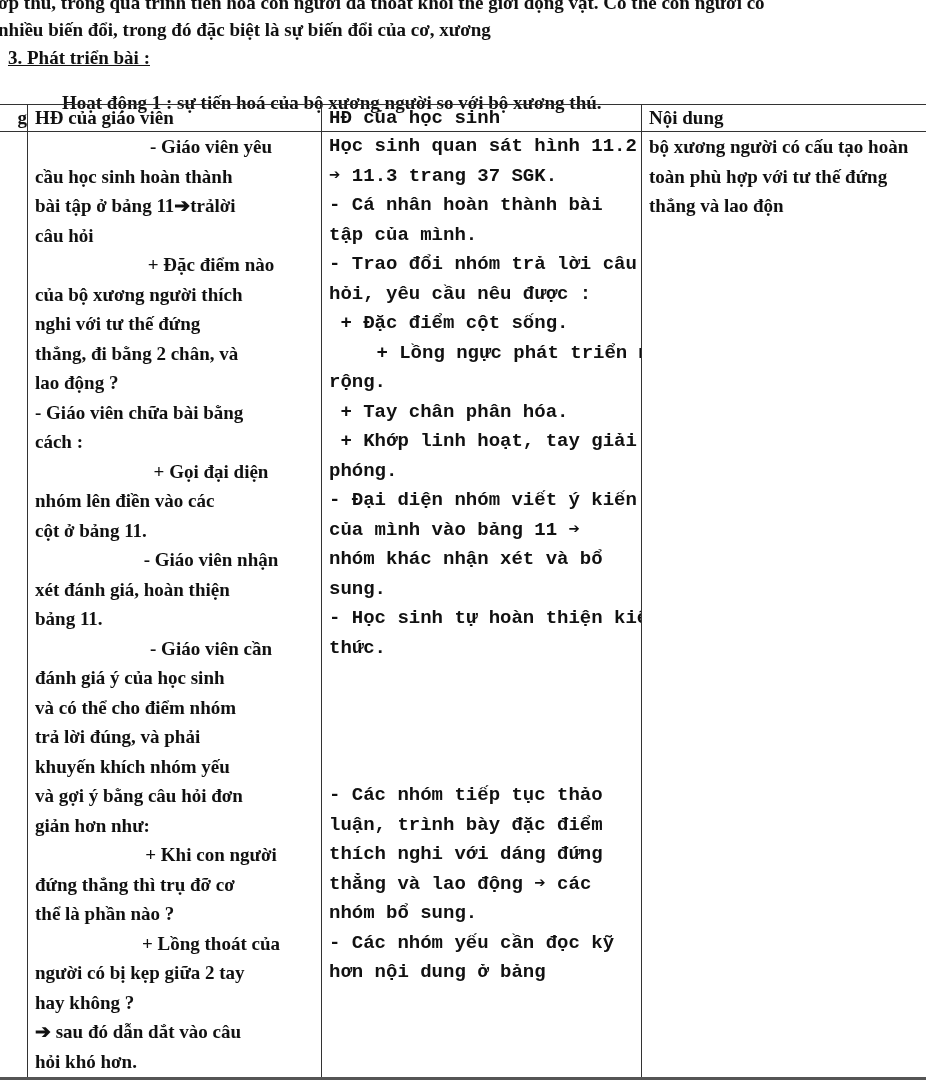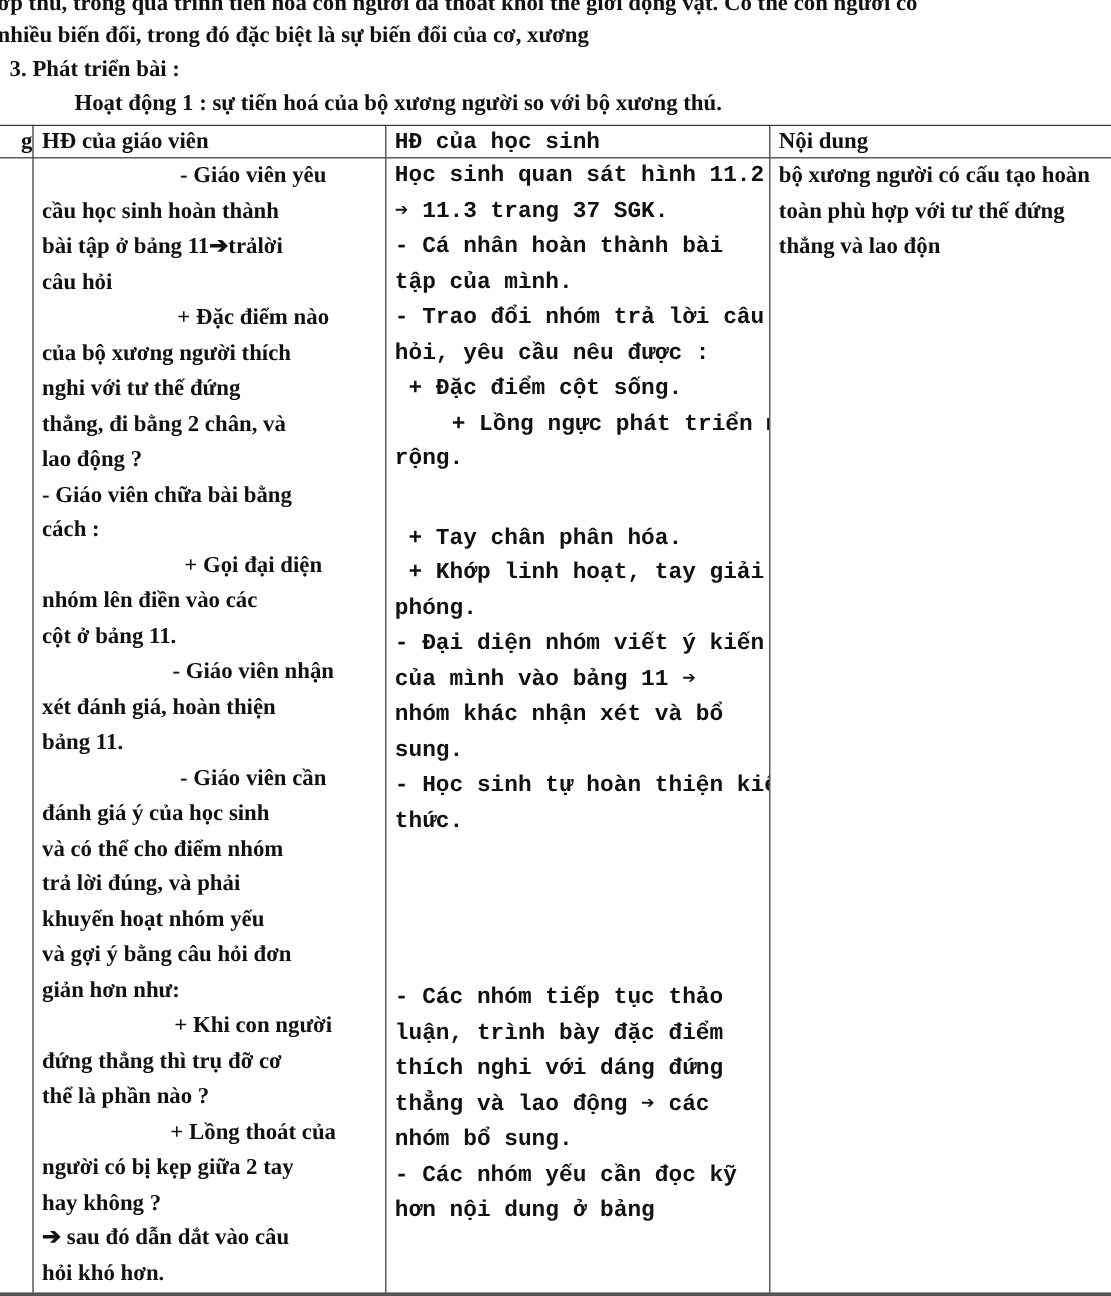--- a/index.html
+++ b/index.html
@@ -7,22 +7,22 @@
     width: 926px; height: 1080px; overflow: hidden; position: relative;
     font-family: "Liberation Serif", "DejaVu Serif", serif;
     font-weight: bold; color: #111111;
   }
   .pre-line {
     position: absolute; left: 0; white-space: nowrap;
     font-size: 19px; line-height: 29px;
   }
   #intro1 { top: -12px; left: -2px; }
   #intro2 { top: 15px; left: -2px; }
-  #section { top: 43px; left: 8px; }
-  #activity { top: 72px; left: 62px; }
+  #section { top: 43px; left: 8px; text-decoration: underline; }
+  #activity { top: 88px; left: 62px; }
 
   table.lesson {
     position: absolute; left: -4px; top: 104px;
     border-collapse: collapse; table-layout: fixed;
     width: 934px;
   }
   table.lesson td, table.lesson th {
     border: 1.5px solid #333333;
     vertical-align: top; text-align: left;
     font-size: 19px; line-height: 29.5px;
@@ -75,21 +75,21 @@
         <span class="line ind2">+ Gọi đại diện</span>
         <span class="line">nhóm lên điền vào các</span>
         <span class="line">cột ở bảng 11.</span>
         <span class="line ind2">- Giáo viên nhận</span>
         <span class="line">xét đánh giá, hoàn thiện</span>
         <span class="line">bảng 11.</span>
         <span class="line ind2">- Giáo viên cần</span>
         <span class="line">đánh giá ý của học sinh</span>
         <span class="line">và có thể cho điểm nhóm</span>
         <span class="line">trả lời đúng, và phải</span>
-        <span class="line">khuyến hoạt nhóm yếu</span>
+        <span class="line">khuyến khích nhóm yếu</span>
         <span class="line">và gợi ý bằng câu hỏi đơn</span>
         <span class="line">giản hơn như:</span>
         <span class="line ind2">+ Khi con người</span>
         <span class="line">đứng thẳng thì trụ đỡ cơ</span>
         <span class="line">thể là phần nào ?</span>
         <span class="line ind2">+ Lồng thoát của</span>
         <span class="line">người có bị kẹp giữa 2 tay</span>
         <span class="line">hay không ?</span>
         <span class="line">➔ sau đó dẫn dắt vào câu</span>
         <span class="line">hỏi khó hơn.</span>
@@ -97,21 +97,21 @@
       <td class="col2">
         <span class="line">Học sinh quan sát hình 11.2</span>
         <span class="line">➔ 11.3 trang 37 SGK.</span>
         <span class="line">- Cá nhân hoàn thành bài</span>
         <span class="line">tập của mình.</span>
         <span class="line">- Trao đổi nhóm trả lời câu</span>
         <span class="line">hỏi, yêu cầu nêu được :</span>
         <span class="line" style="white-space:pre;"> + Đặc điểm cột sống.</span>
         <span class="line" style="white-space:pre;margin-left:36px;"> + Lồng ngực phát triển mở</span>
         <span class="line">rộng.</span>
-        <span class="line" style="white-space:pre;margin-top:36px;"> + Tay chân phân hóa.</span>
+        <span class="line" style="white-space:pre;"> + Tay chân phân hóa.</span>
         <span class="line" style="white-space:pre;"> + Khớp linh hoạt, tay giải</span>
         <span class="line">phóng.</span>
         <span class="line">- Đại diện nhóm viết ý kiến</span>
         <span class="line">của mình vào bảng 11 ➔</span>
         <span class="line">nhóm khác nhận xét và bổ</span>
         <span class="line">sung.</span>
         <span class="line">- Học sinh tự hoàn thiện kiến</span>
         <span class="line">thức.</span>
         <span class="gap"></span>
         <span class="line">- Các nhóm tiếp tục thảo</span>

